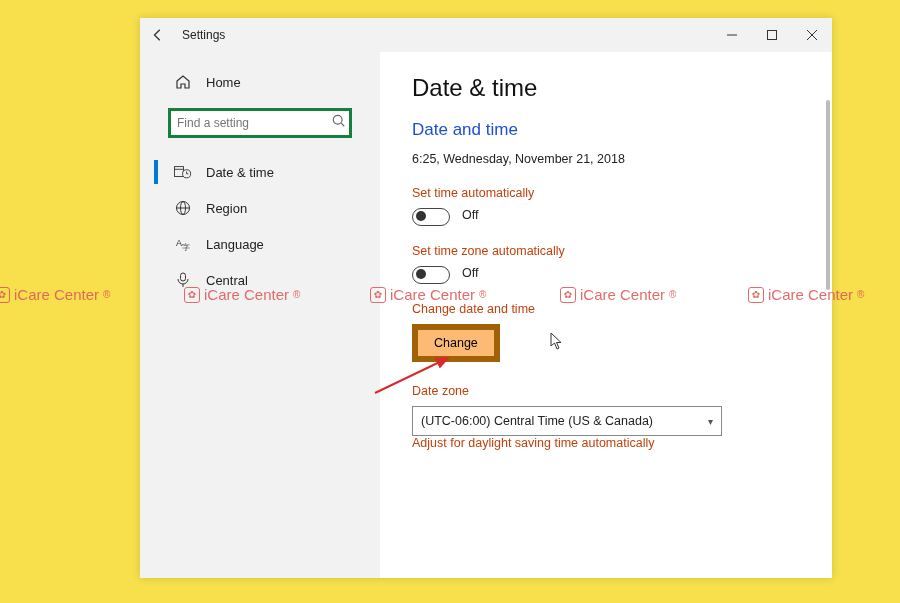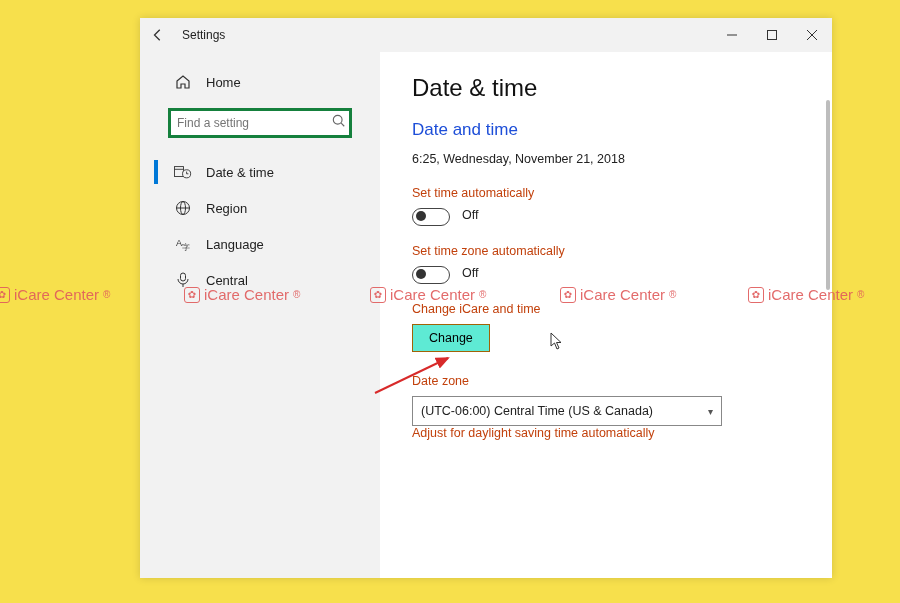--- a/index.html
+++ b/index.html
@@ -50,21 +50,21 @@
     .field-label { font-size: 12.5px; color: #c2410c; margin-bottom: 8px; }
     .toggle-row { display: flex; gap: 12px; margin-bottom: 18px; }
 
     .toggle { width: 38px; height: 18px; border-radius: 9px; position: relative; cursor: pointer; }
     .toggle.off { border: 1.5px solid #444; background: #fff; }
     .toggle.off::after { content: ''; position: absolute; left: 3px; top: 2.3px; width: 10px; height: 10px; border-radius: 50%; background: #333; }
     .toggle.on { background: #0078d7; border: 1.5px solid #0078d7; }
     .toggle.on::after { content: ''; position: absolute; right: 3px; top: 2.3px; width: 10px; height: 10px; border-radius: 50%; background: #fff; }
     .toggle-text { font-size: 12.5px; color: #222; }
 
-    .change-btn { display: inline-block; background: #5eead4; border: 1px solid #a16207; font-size: 12.5px; padding: 6px 16px; cursor: pointer; margin-bottom: 22px; }
+    .change-btn { display: inline-block; background: #fdba74; border: 6px solid #a16207; font-size: 12.5px; padding: 6px 16px; cursor: pointer; margin-bottom: 22px; }
 
     .dropdown { border: 1px solid #888; height: 30px; display: flex; align-items: center; padding: 0 8px; font-size: 12.5px; color: #222; justify-content: space-between; cursor: pointer; background: #fff; }
     .dropdown .chev { font-size: 10px; color: #555; }
 
     .scrollbar { position: absolute; right: 2px; top: 48px; width: 4px; height: 190px; background: #bdbdbd; border-radius: 2px; }
 
     .cursor { position: absolute; left: 550px; top: 332px; pointer-events: none; }
     .cursor svg { width: 14px; height: 18px; }
 
     .arrow { position: absolute; left: 370px; top: 348px; width: 90px; height: 50px; pointer-events: none; }
@@ -190,21 +190,21 @@
           <div class="toggle off"></div>
           <div class="toggle-text">Off</div>
         </div>
 
         <div class="field-label">Set time zone automatically</div>
         <div class="toggle-row">
           <div class="toggle off"></div>
           <div class="toggle-text">Off</div>
         </div>
 
-        <div class="field-label">Change iCare and time</div>
+        <div class="field-label">Change date and time</div>
         <div class="change-btn">Change</div>
 
         <div class="field-label">Date zone</div>
         <div class="dropdown">
           <span>(UTC-06:00) Central Time (US &amp; Canada)</span>
           <span class="chev">▾</span>
         </div>
 
         <div class="field-label">Adjust for daylight saving time automatically</div>
 

